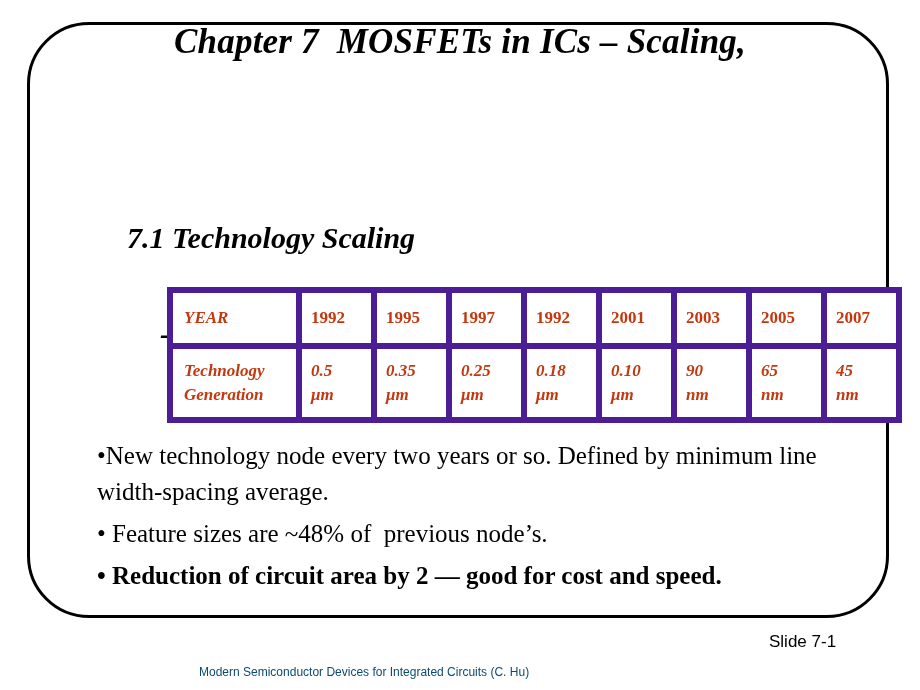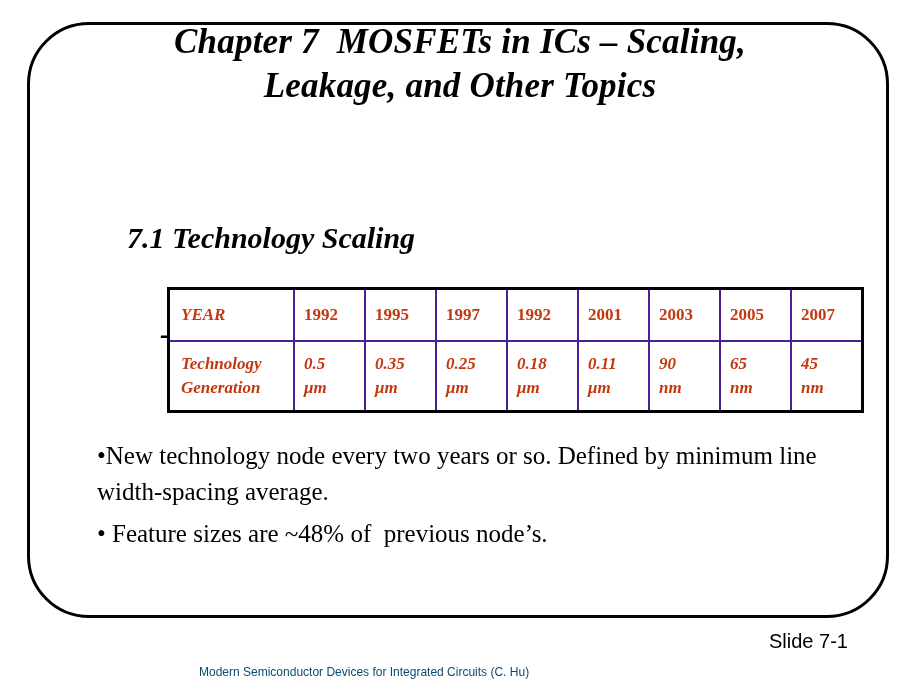--- a/index.html
+++ b/index.html
@@ -70,21 +70,21 @@
     left: 167px;
     top: 287px;
   }
   table.tech-table {
     border-collapse: collapse;
     border: 3px solid #000000;
     table-layout: fixed;
     background: #ffffff;
   }
   table.tech-table td {
-    border: 2px solid #4c1d95;
+    border: 6px solid #4c1d95;
     color: #C3380F;
     font-family: "Liberation Serif", "DejaVu Serif", serif;
     font-weight: bold;
     font-size: 17px;
     padding: 4px 0 4px 10px;
     vertical-align: middle;
     text-align: left;
     line-height: 24px;
   }
   table.tech-table td.rowlabel {
@@ -130,35 +130,34 @@
     font-size: 12px;
     line-height: 19px;
     color: #0c4a6e;
     white-space: nowrap;
   }
   #footer-slide-number {
     position: absolute;
     left: 769px;
     top: 631px;
     font-family: "Liberation Sans", "DejaVu Sans", sans-serif;
-    font-size: 20px;
+    font-size: 17px;
     line-height: 21px;
     color: #000000;
     white-space: nowrap;
     text-align: center;
   }
 </style>
 </head>
 <body>
 
 <div id="slide-frame"></div>
 
 <div id="slide-title">
   <span class="tline">Chapter 7  MOSFETs in ICs – Scaling,</span>
-  <span class="tline">Leakage, and Other Topics</span>
 </div>
 
 <div id="section-heading">
   <span class="main-line">7.1 Technology Scaling</span>
   <span class="sub-line">- for Cost, Speed, and Power Consumption</span>
 </div>
 
 <div id="tech-table-wrap">
   <table class="tech-table">
     <tbody>
@@ -188,21 +187,21 @@
         </td>
         <td class="datacell">
           <span class="l1">0.25</span>
           <span class="l2 unit-mu">μm</span>
         </td>
         <td class="datacell">
           <span class="l1">0.18</span>
           <span class="l2 unit-mu">μm</span>
         </td>
         <td class="datacell">
-          <span class="l1">0.11</span>
+          <span class="l1">0.10</span>
           <span class="l2 unit-mu">μm</span>
         </td>
         <td class="datacell">
           <span class="l1">90</span>
           <span class="l2 unit-mu">nm</span>
         </td>
         <td class="datacell">
           <span class="l1">65</span>
           <span class="l2 unit-mu">nm</span>
         </td>
@@ -211,16 +210,17 @@
           <span class="l2 unit-mu">nm</span>
         </td>
       </tr>
     </tbody>
   </table>
 </div>
 
 <div id="bullets">
   <span class="bullet-line b1">•New technology node every two years or so. Defined by minimum line width-spacing average.</span>
   <span class="bullet-line b2">• Feature sizes are ~48% of  previous node’s.</span>
+  <span class="bullet-line b3 strong">• Reduction of circuit area by 2 — good for cost and speed.</span>
 </div>
 
 <div id="footer-credit">Modern Semiconductor Devices for Integrated Circuits (C. Hu)</div>
 <div id="footer-slide-number">Slide 7-1</div>
 
 </body></html>

